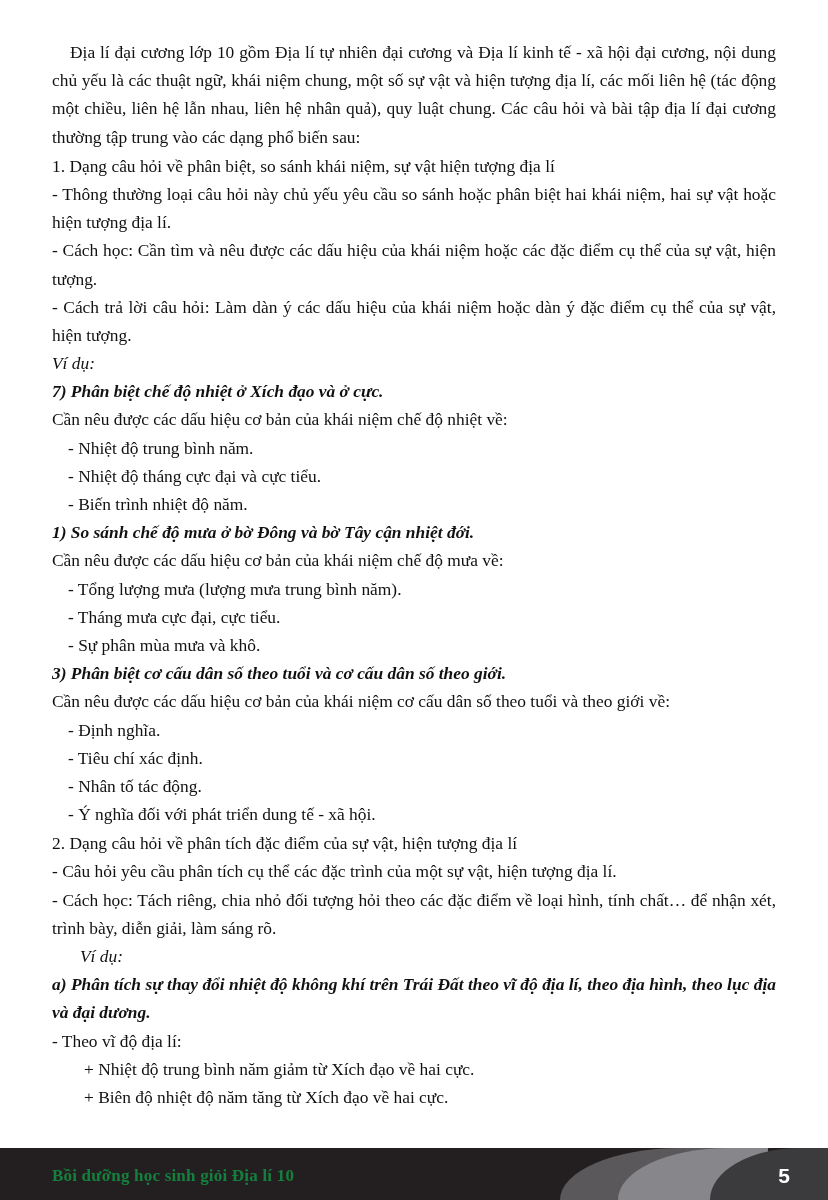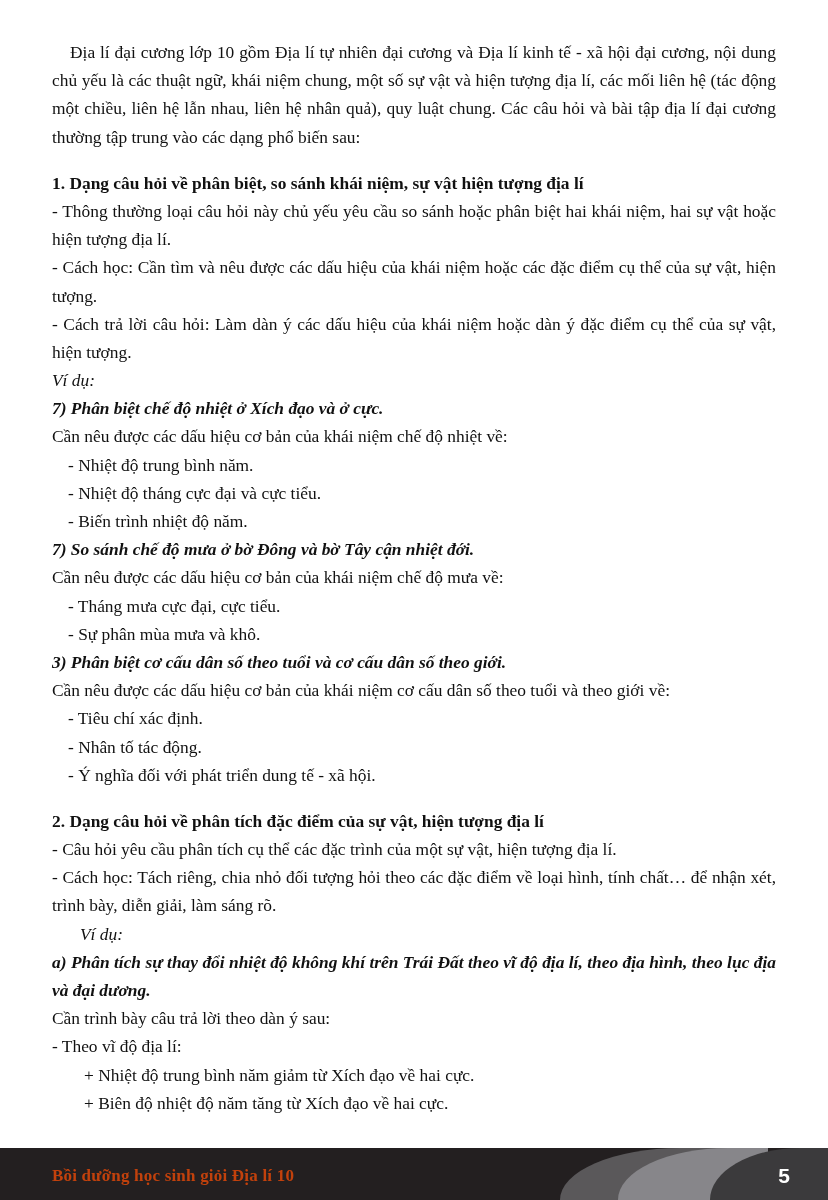--- a/index.html
+++ b/index.html
@@ -31,22 +31,22 @@
   p {
     margin: 0;
   }
   .para {
     text-indent: 0;
   }
   .intro {
     text-indent: 18px;
   }
   .heading {
-    font-weight: bold;
-    margin-top: 18px;
+    font-weight: normal;
+    margin-top: 1px;
   }
   .bolditalic {
     font-style: italic;
     font-weight: bold;
   }
   .indent1 {
     padding-left: 16px;
   }
   .indent2 {
     padding-left: 32px;
@@ -99,21 +99,21 @@
     bottom: 0;
     width: 118px;
     height: 52px;
     background: #3b3a3c;
     border-top-left-radius: 90px 52px;
   }
   .footer-title {
     position: absolute;
     left: 52px;
     bottom: 14px;
-    color: #c2410c;
+    color: #15803d;
     font-size: 17px;
     font-weight: bold;
     font-family: "Liberation Serif", serif;
     letter-spacing: 0.2px;
   }
   .page-number {
     position: absolute;
     right: 38px;
     bottom: 12px;
     color: #ffffff;
@@ -137,40 +137,41 @@
     <p class="para">- Cách trả lời câu hỏi: Làm dàn ý các dấu hiệu của khái niệm hoặc dàn ý đặc điểm cụ thể của sự vật, hiện tượng.</p>
 
     <p class="para vidu">Ví dụ:</p>
 
     <p class="para bolditalic">7) Phân biệt chế độ nhiệt ở Xích đạo và ở cực.</p>
     <p class="para">Cần nêu được các dấu hiệu cơ bản của khái niệm chế độ nhiệt về:</p>
     <p class="para indent1">- Nhiệt độ trung bình năm.</p>
     <p class="para indent1">- Nhiệt độ tháng cực đại và cực tiểu.</p>
     <p class="para indent1">- Biến trình nhiệt độ năm.</p>
 
-    <p class="para bolditalic">7) So sánh chế độ mưa ở bờ Đông và bờ Tây cận nhiệt đới.</p>
+    <p class="para bolditalic">1) So sánh chế độ mưa ở bờ Đông và bờ Tây cận nhiệt đới.</p>
     <p class="para">Cần nêu được các dấu hiệu cơ bản của khái niệm chế độ mưa về:</p>
+    <p class="para indent1">- Tổng lượng mưa (lượng mưa trung bình năm).</p>
     <p class="para indent1">- Tháng mưa cực đại, cực tiểu.</p>
     <p class="para indent1">- Sự phân mùa mưa và khô.</p>
 
     <p class="para bolditalic">3) Phân biệt cơ cấu dân số theo tuổi và cơ cấu dân số theo giới.</p>
     <p class="para">Cần nêu được các dấu hiệu cơ bản của khái niệm cơ cấu dân số theo tuổi và theo giới về:</p>
+    <p class="para indent1">- Định nghĩa.</p>
     <p class="para indent1">- Tiêu chí xác định.</p>
     <p class="para indent1">- Nhân tố tác động.</p>
     <p class="para indent1">- Ý nghĩa đối với phát triển dung tế - xã hội.</p>
 
     <p class="para heading">2. Dạng câu hỏi về phân tích đặc điểm của sự vật, hiện tượng địa lí</p>
 
     <p class="para">- Câu hỏi yêu cầu phân tích cụ thể các đặc trình của một sự vật, hiện tượng địa lí.</p>
     <p class="para">- Cách học: Tách riêng, chia nhỏ đối tượng hỏi theo các đặc điểm về loại hình, tính chất… để nhận xét, trình bày, diễn giải, làm sáng rõ.</p>
 
     <p class="para vidu-indent">Ví dụ:</p>
 
     <p class="para bolditalic">a) Phân tích sự thay đổi nhiệt độ không khí trên Trái Đất theo vĩ độ địa lí, theo địa hình, theo lục địa và đại dương.</p>
-    <p class="para">Cần trình bày câu trả lời theo dàn ý sau:</p>
     <p class="para">- Theo vĩ độ địa lí:</p>
     <p class="para indent2">+ Nhiệt độ trung bình năm giảm từ Xích đạo về hai cực.</p>
     <p class="para indent2">+ Biên độ nhiệt độ năm tăng từ Xích đạo về hai cực.</p>
 
   </div>
 
   <div class="footer">
     <div class="footer-bar"></div>
     <div class="footer-curve"></div>
     <div class="footer-curve2"></div>

